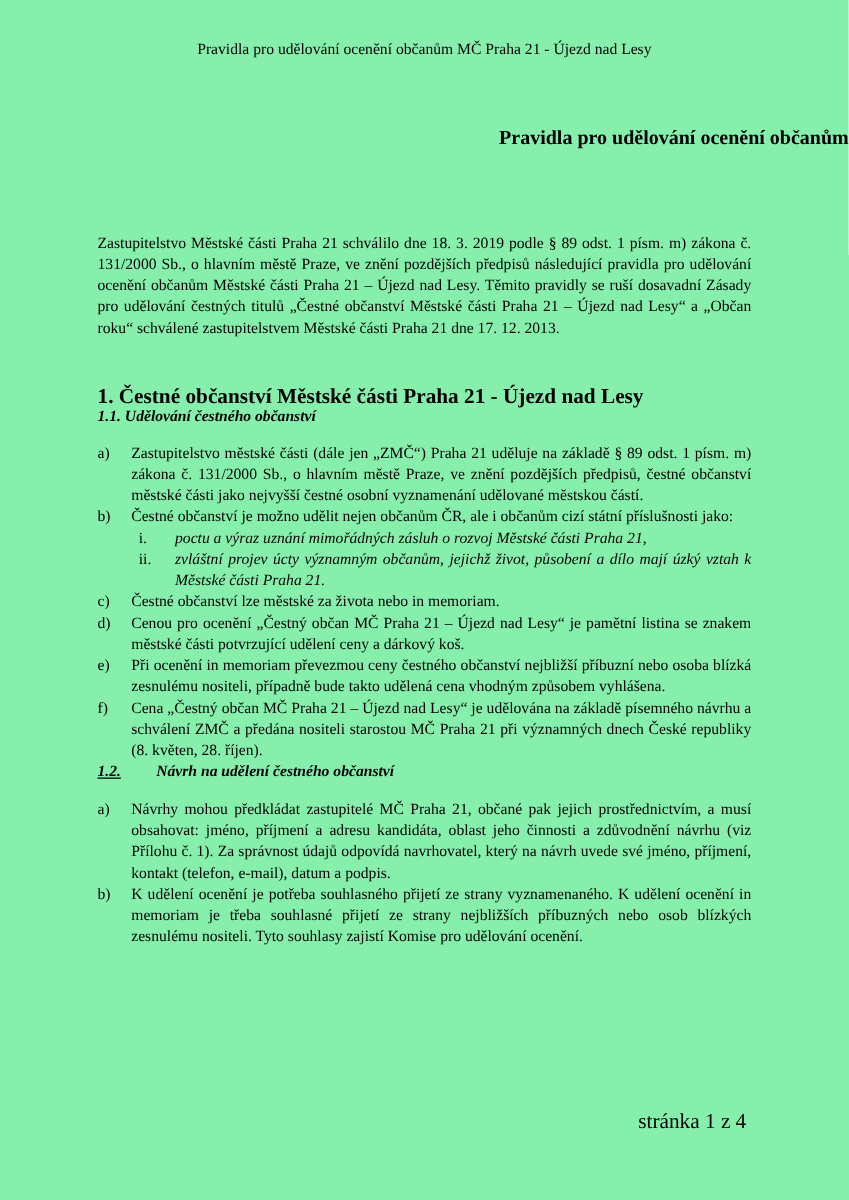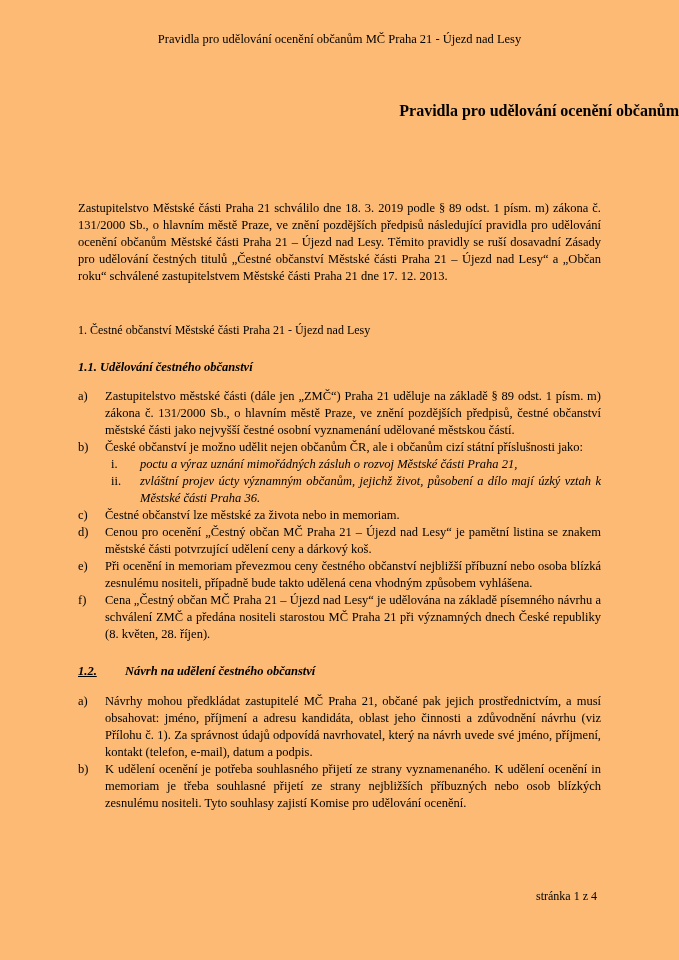--- a/index.html
+++ b/index.html
@@ -5,56 +5,55 @@
   * { margin: 0; padding: 0; box-sizing: border-box; }
   html, body { background: #ffffff; }
   body {
     width: 679px; height: 960px;
     font-family: "Liberation Serif", "DejaVu Serif", serif;
     color: #000000;
   }
   .page {
     position: relative;
     width: 679px; height: 960px;
-    background: #fdba74;
+    background: #86efac;
     overflow: hidden;
   }
   .running-header {
     position: absolute;
     top: 31px; left: 0; width: 100%;
     text-align: center;
     font-size: 12.5px;
     line-height: 16px;
   }
   .doc-title {
     position: absolute;
     top: 101px; left: 0; width: 100%;
     text-align: right;
     font-weight: bold;
     font-size: 16px;
     line-height: 19.5px;
   }
   .body-col {
     position: absolute;
-    top: 200px; left: 78px;
+    top: 186px; left: 78px;
     width: 523px;
     font-size: 12.5px;
     line-height: 17px;
   }
   .intro {
     text-align: justify;
   }
   .sec-heading {
     margin-top: 37px;
-    font-size: 12px;
-    font-weight: normal;
+    font-size: 17px;
+    font-weight: bold;
     line-height: 17px;
   }
   .sub-heading {
-    margin-top: 20px;
     font-size: 12.5px;
     font-weight: bold;
     font-style: italic;
     line-height: 17px;
   }
   .sub-num {
     display: inline-block;
     width: 47px;
     text-decoration: underline;
   }
@@ -62,21 +61,21 @@
   .list2 { margin-top: 13px; }
   .li { display: flex; }
   .li-label { flex: 0 0 27px; }
   .li-text { flex: 1; text-align: justify; }
   .sli { display: flex; margin-left: 27px; }
   .sli-label { flex: 0 0 35px; padding-left: 6px; }
   .sli-text { flex: 1; text-align: justify; font-style: italic; }
   .footer {
     position: absolute;
     top: 889px; right: 82px;
-    font-size: 12px;
+    font-size: 17px;
     line-height: 15px;
   }
 </style>
 </head>
 <body>
 
 <div class="page">
 
   <div class="running-header">Pravidla pro udělování ocenění občanům MČ Praha 21 - Újezd nad Lesy</div>
 
@@ -94,31 +93,31 @@
 
     <div class="list">
 
       <div class="li">
         <span class="li-label">a)</span>
         <span class="li-text">Zastupitelstvo městské části (dále jen „ZMČ“) Praha 21 uděluje na základě § 89 odst. 1 písm. m) zákona č. 131/2000 Sb., o hlavním městě Praze, ve znění pozdějších předpisů, čestné občanství městské části jako nejvyšší čestné osobní vyznamenání udělované městskou částí.</span>
       </div>
 
       <div class="li">
         <span class="li-label">b)</span>
-        <span class="li-text">České občanství je možno udělit nejen občanům ČR, ale i občanům cizí státní příslušnosti jako:</span>
+        <span class="li-text">Čestné občanství je možno udělit nejen občanům ČR, ale i občanům cizí státní příslušnosti jako:</span>
       </div>
 
       <div class="sli">
         <span class="sli-label">i.</span>
         <span class="sli-text">poctu a výraz uznání mimořádných zásluh o rozvoj Městské části Praha 21,</span>
       </div>
 
       <div class="sli">
         <span class="sli-label">ii.</span>
-        <span class="sli-text">zvláštní projev úcty významným občanům, jejichž život, působení a dílo mají úzký vztah k Městské části Praha 36.</span>
+        <span class="sli-text">zvláštní projev úcty významným občanům, jejichž život, působení a dílo mají úzký vztah k Městské části Praha 21.</span>
       </div>
 
       <div class="li">
         <span class="li-label">c)</span>
         <span class="li-text">Čestné občanství lze městské za života nebo in memoriam.</span>
       </div>
 
       <div class="li">
         <span class="li-label">d)</span>
         <span class="li-text">Cenou pro ocenění „Čestný občan MČ Praha 21 – Újezd nad Lesy“ je pamětní listina se znakem městské části potvrzující udělení ceny a dárkový koš.</span>

